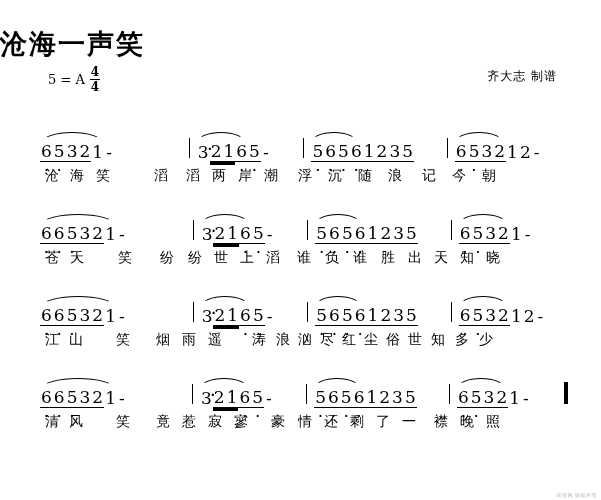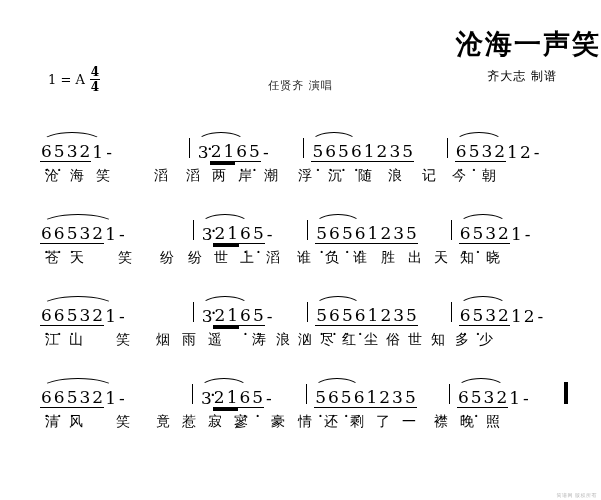--- a/index.html
+++ b/index.html
@@ -18,21 +18,21 @@
   .sheet {
     position: relative;
     width: 601px;
     height: 500px;
   }
   .title {
     position: absolute;
     top: 26px;
     left: 0;
     width: 601px;
-    text-align: right;
+    text-align: left;
     font-family: "DejaVu Serif", "Liberation Serif", serif;
     font-size: 27px;
     font-weight: bold;
     letter-spacing: 2px;
   }
   .subtitle {
     position: absolute;
     top: 78px;
     left: 0;
     width: 601px;
@@ -197,24 +197,23 @@
     color: #b9b9b9;
     letter-spacing: 0.5px;
   }
 </style>
 </head>
 <body>
 
 <div class="sheet">
 
   <div class="title">沧海一声笑</div>
-  <div class="subtitle">任贤齐 演唱</div>
 
   <div class="key-sig">
-    <span>1 = A</span>
+    <span>5 = A</span>
     <span class="frac">
       <span class="num">4</span>
       <span class="den">4</span>
     </span>
   </div>
 
   <div class="credit">齐大志 制谱</div>
 
   <div class="system sys1">
     <div class="notes-row">

